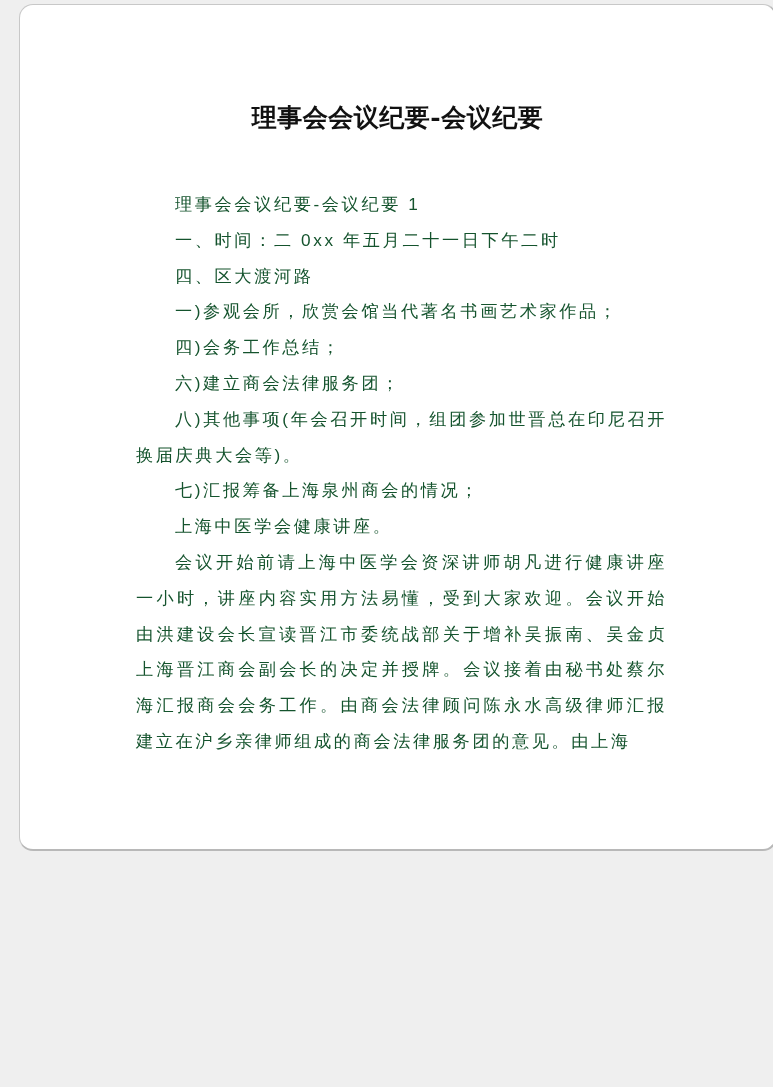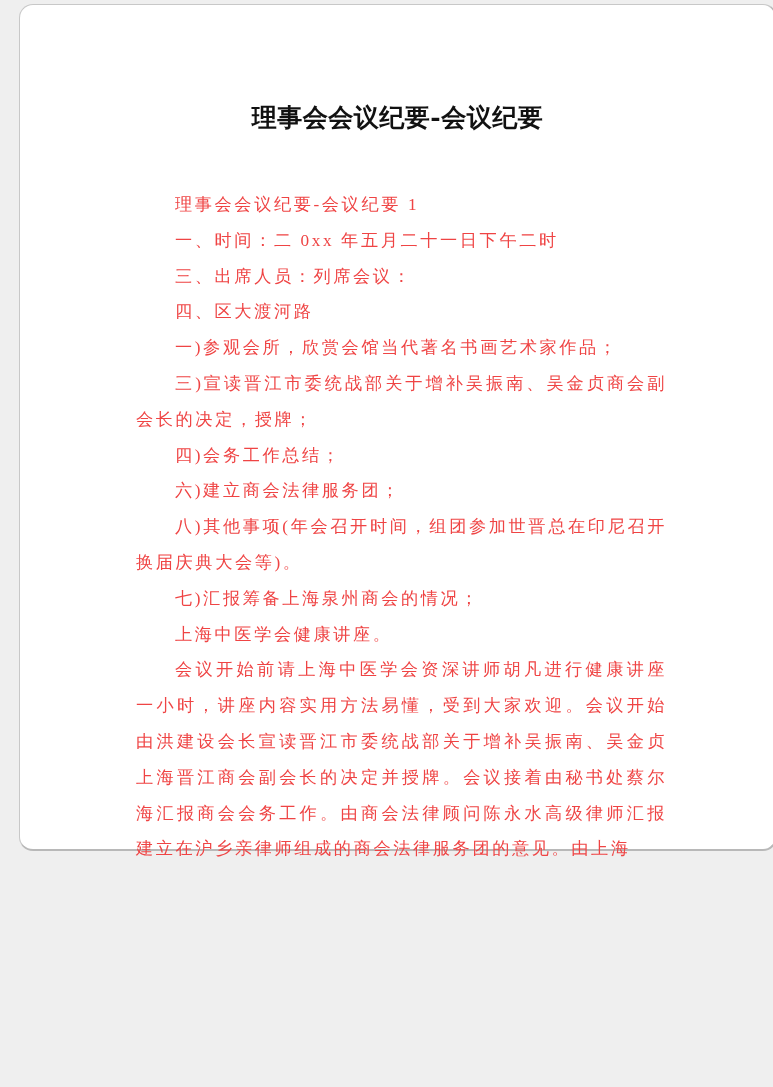--- a/index.html
+++ b/index.html
@@ -34,45 +34,43 @@
       font-size: 25px;
       font-weight: bold;
       color: #111;
       letter-spacing: 0.5px;
     }
     .body {
       position: absolute;
       left: 116px;
       top: 182px;
       width: 531px;
-      font-family: Liberation Serif, serif;
+      font-family: Liberation Sans, sans-serif;
       font-size: 17.2px;
       line-height: 35.8px;
-      color: #ef4444;
+      color: #14532d;
       letter-spacing: 2.6px;
     }
     .para {
       margin: 0;
       text-indent: 39px;
       text-align: justify;
       word-break: break-all;
     }
   </style>
 </head>
 <body>
 
 <div class="page">
   <div class="title">理事会会议纪要-会议纪要</div>
   <div class="body">
     <p class="para">理事会会议纪要-会议纪要 1</p>
     <p class="para">一、时间：二 0xx 年五月二十一日下午二时</p>
-    <p class="para">三、出席人员：列席会议：</p>
     <p class="para">四、区大渡河路</p>
     <p class="para">一)参观会所，欣赏会馆当代著名书画艺术家作品；</p>
-    <p class="para">三)宣读晋江市委统战部关于增补吴振南、吴金贞商会副会长的决定，授牌；</p>
     <p class="para">四)会务工作总结；</p>
     <p class="para">六)建立商会法律服务团；</p>
     <p class="para">八)其他事项(年会召开时间，组团参加世晋总在印尼召开换届庆典大会等)。</p>
     <p class="para">七)汇报筹备上海泉州商会的情况；</p>
     <p class="para">上海中医学会健康讲座。</p>
     <p class="para">会议开始前请上海中医学会资深讲师胡凡进行健康讲座一小时，讲座内容实用方法易懂，受到大家欢迎。会议开始由洪建设会长宣读晋江市委统战部关于增补吴振南、吴金贞上海晋江商会副会长的决定并授牌。会议接着由秘书处蔡尔海汇报商会会务工作。由商会法律顾问陈永水高级律师汇报建立在沪乡亲律师组成的商会法律服务团的意见。由上海</p>
   </div>
 </div>
 
 </body></html>

